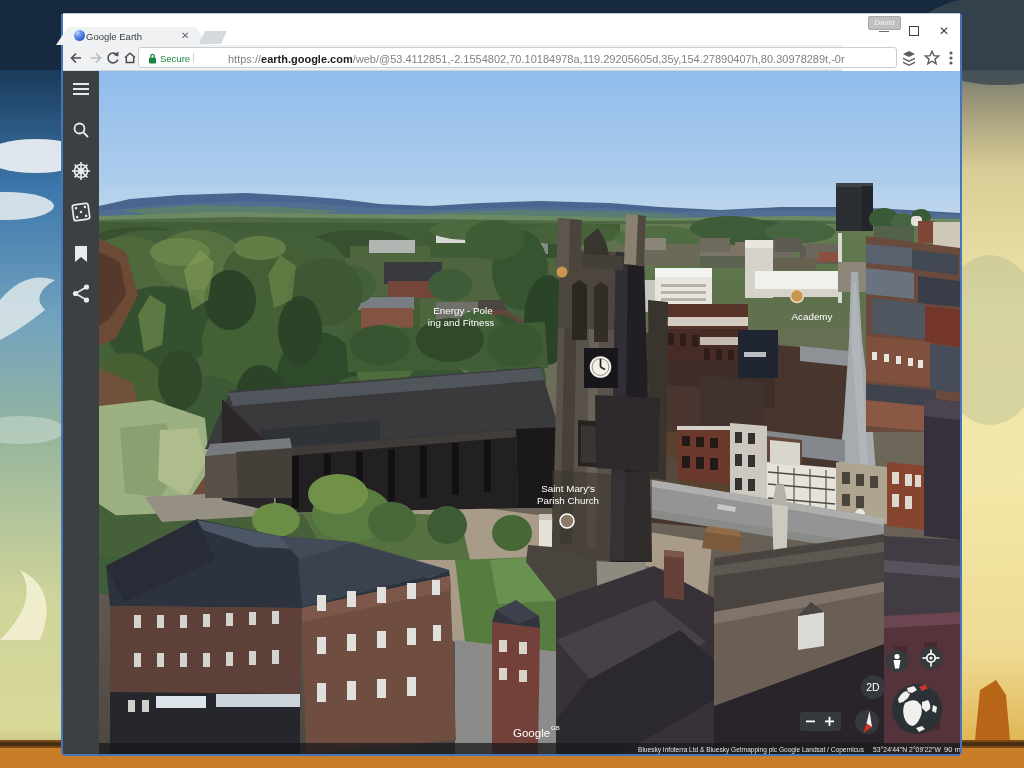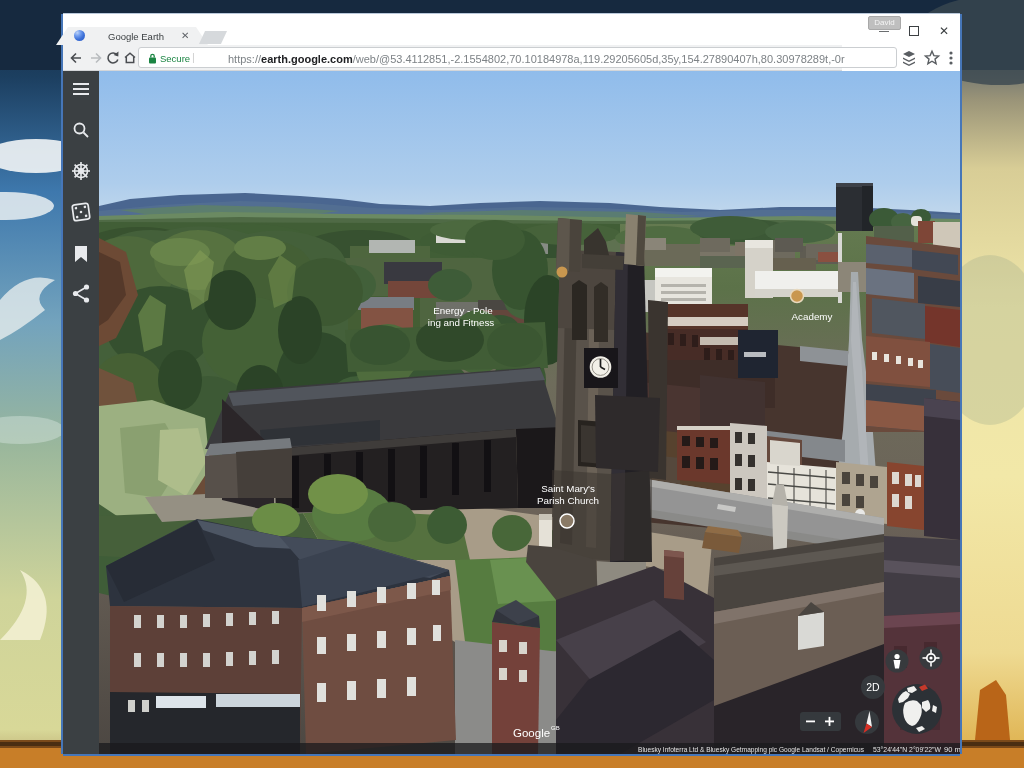--- a/index.html
+++ b/index.html
@@ -3,21 +3,21 @@
 <meta charset="utf-8">
 <style>
 html,body{margin:0;padding:0;width:1024px;height:768px;overflow:hidden;background:#16293f;font-family:"Liberation Sans",sans-serif;}
 #wall{position:absolute;left:0;top:0;width:1024px;height:768px;}
 #win{position:absolute;left:63px;top:14px;width:897px;height:740px;background:#fff;box-shadow:-2px 0 0 #4676b8,2px 0 0 #4676b8,0 2px 0 #4676b8,0 -1px 0 #b9c8da;}
 #titlebar{position:absolute;left:0;top:0;width:897px;height:31px;background:#fff;}
 #tab{position:absolute;left:5px;top:13px;width:128px;height:18px;background:#f0f1f2;}
 #tab:before{content:"";position:absolute;left:-12px;top:0;border-left:12px solid transparent;border-bottom:18px solid #f0f1f2;}
 #tab:after{content:"";position:absolute;right:-12px;top:0;border-right:12px solid transparent;border-bottom:18px solid #f0f1f2;}
 #tabfav{position:absolute;left:6px;top:3px;width:11px;height:11px;border-radius:50%;background:radial-gradient(circle at 30% 25%,#bcd2f7 0%,#6f9bee 30%,#3c6fd6 60%,#2b5bc7 100%);}
-#tabtitle{position:absolute;left:40px;top:4px;font-size:9.5px;color:#3c4043;}
+#tabtitle{position:absolute;left:18px;top:4px;font-size:9.5px;color:#3c4043;}
 #tabx{position:absolute;left:113px;top:3px;font-size:10px;color:#5f6368;}
 #newtab{position:absolute;left:139px;top:17px;width:22px;height:13px;background:#d6d9dc;transform:skewX(-25deg);}
 #badge{position:absolute;left:773px;top:2px;width:31px;height:12px;background:#bfbfbf;border:1px solid #a8a8a8;border-radius:2px;color:#f5f5f5;font-size:8px;text-align:center;line-height:11px;margin-left:32px;}
 .winbtn{position:absolute;top:6px;width:30px;height:22px;color:#3c4043;font-size:10px;text-align:center;line-height:22px;}
 #toolbar{position:absolute;left:0;top:31px;width:779px;height:25px;background:#f0f1f2;border-bottom:1px solid #d4d6d9;}
 #urlbar{position:absolute;left:75px;top:2px;width:757px;height:19px;background:#fff;border:1px solid #cbced1;border-radius:3px;}
 #urlbar .lock{position:absolute;left:8px;top:4px;}
 #urlbar .secure{color:#1a8442;font-size:9.5px;position:absolute;left:21px;top:5px;}
 #urlbar .sep{color:#cfcfcf;position:absolute;left:53px;top:3px;font-size:11px;}
 #urlbar .url{color:#7d8286;font-size:11px;position:absolute;left:44px;top:5px;white-space:nowrap;margin-left:45px;}

